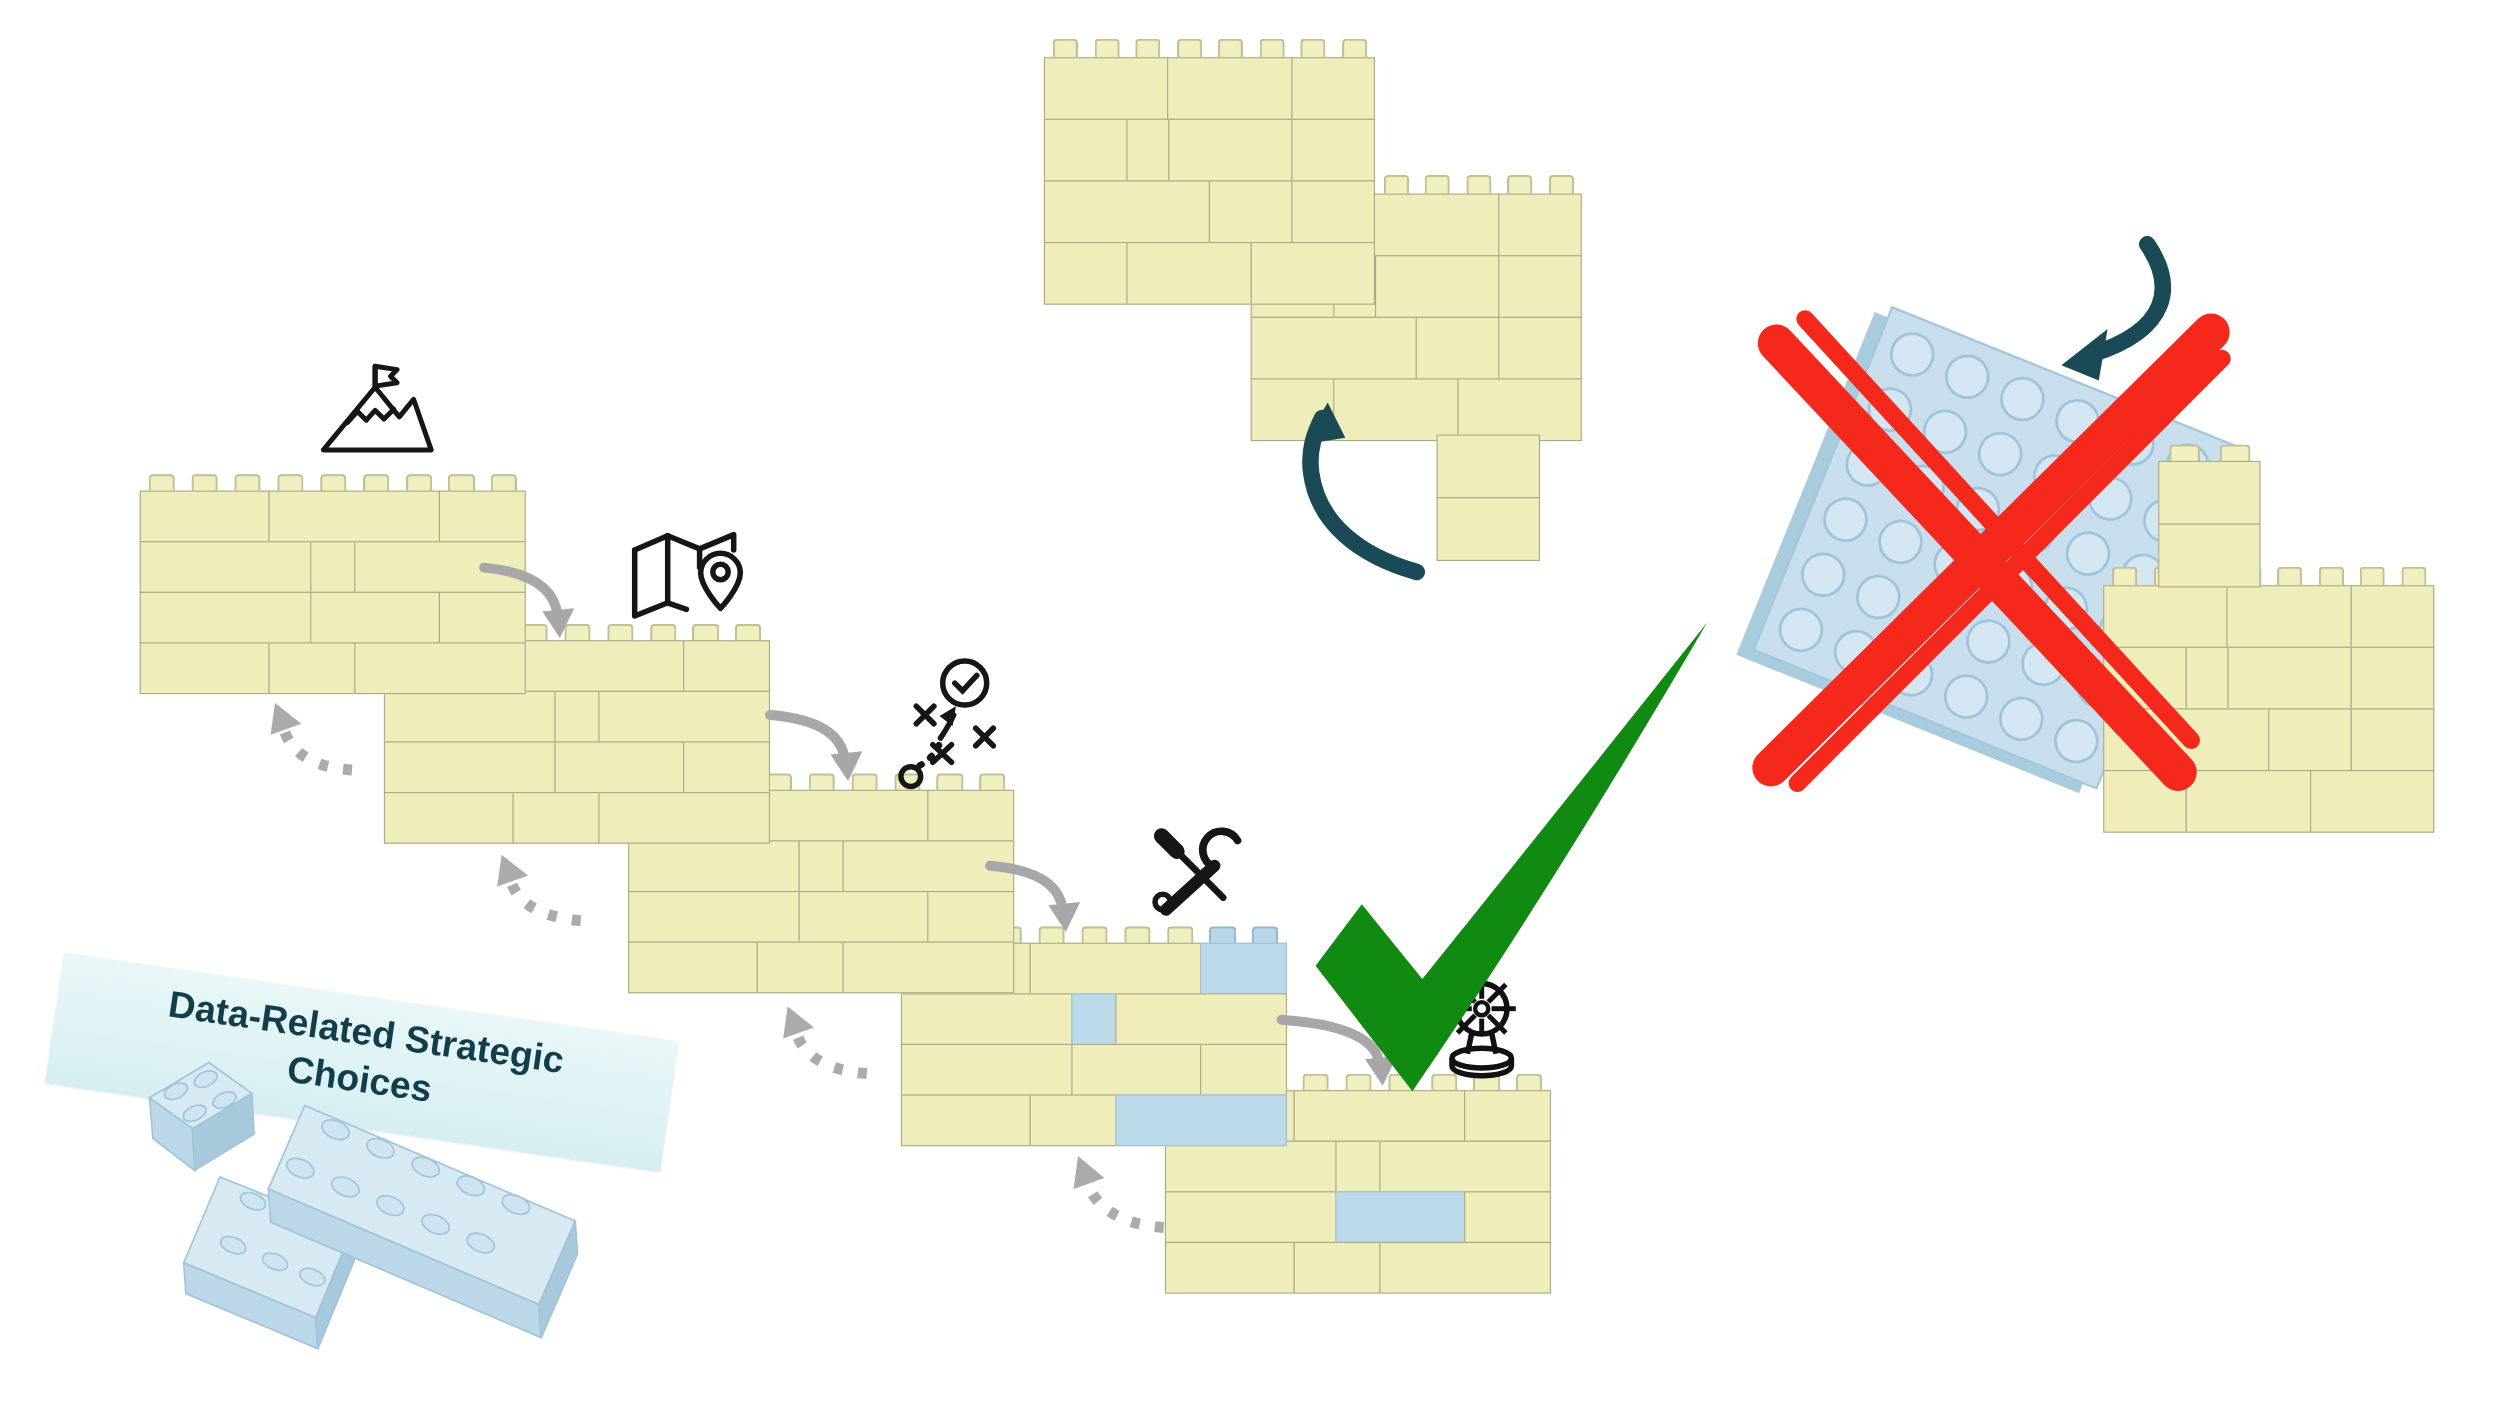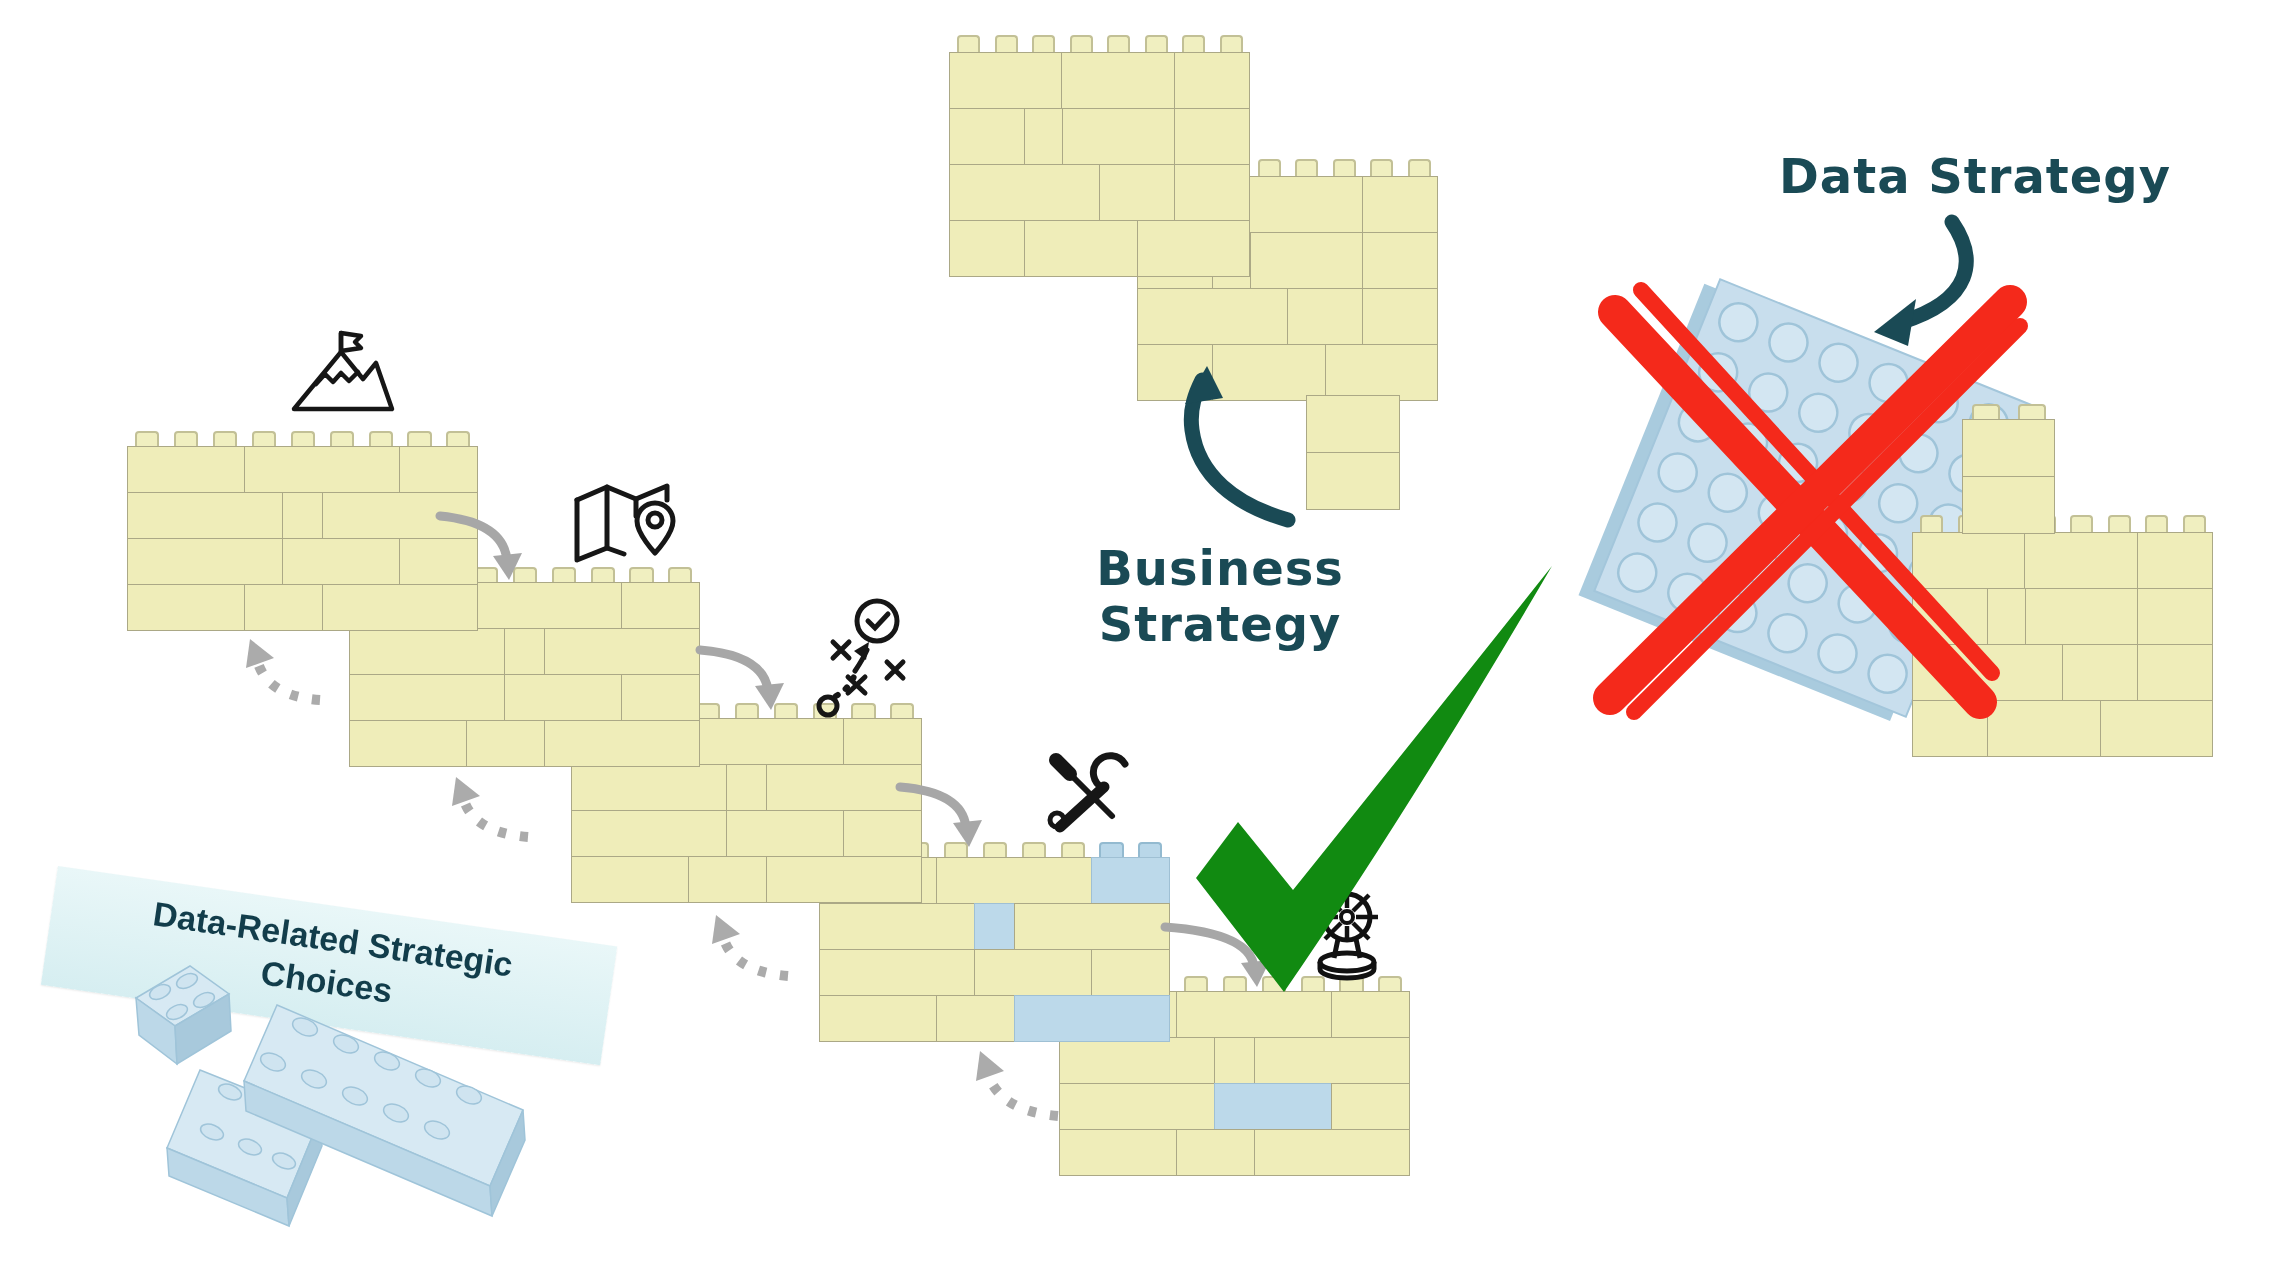--- a/index.html
+++ b/index.html
@@ -215,22 +215,20 @@
     <g stroke="#F4291B" stroke-linecap="round" fill="none">
       <path d="M1615 312 L1980 702" stroke-width="34"></path>
       <path d="M1641 290 L1992 673" stroke-width="16"></path>
       <path d="M2010 302 L1610 698" stroke-width="34"></path>
       <path d="M2020 326 L1634 712" stroke-width="16"></path>
     </g>
 
     <path d="M1238 822 L1293 890 Q1412 742 1552 566 Q1408 812 1284 992 L1196 878 Z" fill="#118A11"></path>
   </svg>
 
-  <div class="hand-label" style="left:1775px;top:148px;width:400px;">Data Strategy</div>
-  <div class="hand-label" style="left:980px;top:540px;width:480px;">Business Strategy</div>
 
 <div class="wall" style="left: 128px; top: 431px; width: 350px; z-index: 50;">
       <div class="stud-row" style="height: 16px;">
         <div class="stud" style="width: 24.1111px; margin-left: 7.38889px; margin-right: 7.38889px;"></div>
         <div class="stud" style="width: 24.1111px; margin-left: 7.38889px; margin-right: 7.38889px;"></div>
         <div class="stud" style="width: 24.1111px; margin-left: 7.38889px; margin-right: 7.38889px;"></div>
         <div class="stud" style="width: 24.1111px; margin-left: 7.38889px; margin-right: 7.38889px;"></div>
         <div class="stud" style="width: 24.1111px; margin-left: 7.38889px; margin-right: 7.38889px;"></div>
         <div class="stud" style="width: 24.1111px; margin-left: 7.38889px; margin-right: 7.38889px;"></div>
         <div class="stud" style="width: 24.1111px; margin-left: 7.38889px; margin-right: 7.38889px;"></div>

